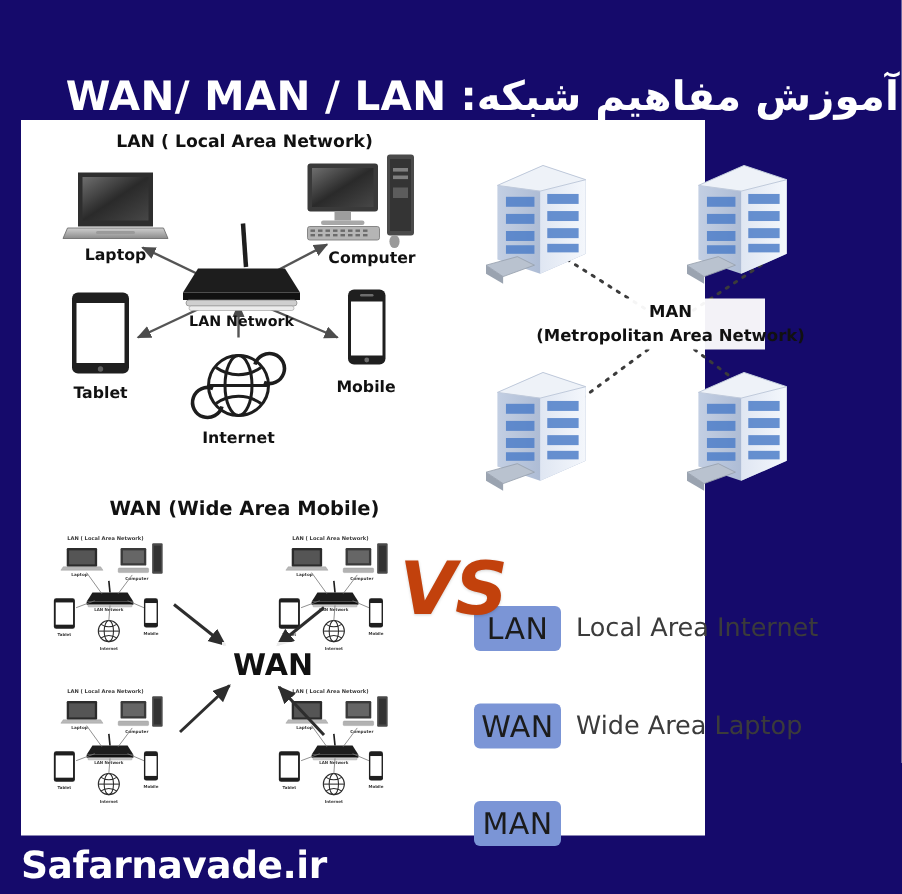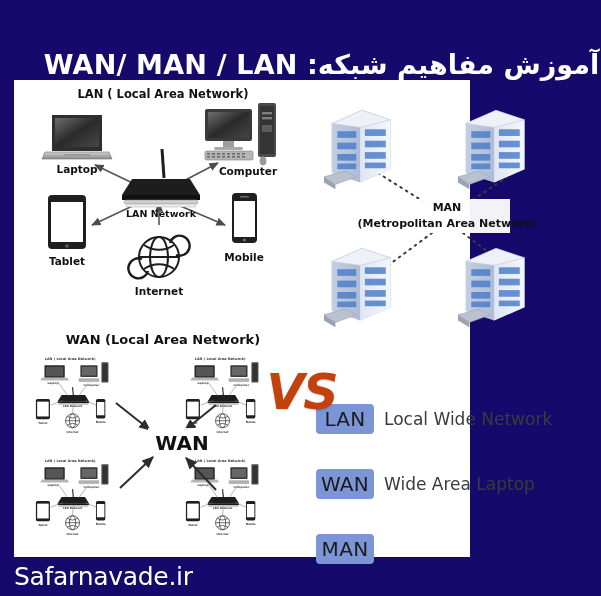--- a/index.html
+++ b/index.html
@@ -20,21 +20,21 @@
     letter-spacing:.2px;white-space:nowrap;direction:rtl;
     font-family:"DejaVu Sans","Liberation Sans",sans-serif;
   }
 
   
   .footer{
     position:absolute;left:0;top:557px;width:601px;height:39px;
     display:flex;align-items:center;
   }
   .footer-text{
-    color:#ffffff;font-size:25px;font-weight:normal;padding-left:14px;
+    color:#ffffff;font-size:25px;font-weight:bold;padding-left:14px;
     letter-spacing:-.3px;
   }
 
   
   .card{
     position:absolute;left:14px;top:80px;width:456px;height:477px;
     background:#ffffff;
   }
 
   
@@ -291,21 +291,21 @@
           <path d="M0,84 L0,90 L12,97 L12,92 z" fill="#9aa3b0"></path>
         </g>
 
         <rect x="78" y="114" width="126" height="34" fill="#ffffff" opacity=".95"></rect>
         <text x="141" y="126" font-size="11" font-weight="bold" fill="#111" text-anchor="middle">MAN</text>
         <text x="141" y="142" font-size="11" font-weight="bold" fill="#111" text-anchor="middle">(Metropolitan Area Network)</text>
       </svg>
     </div>
 
     <div class="panel" id="wan-panel">
-      <div class="panel-title" style="top:2px;font-size:13px;">WAN (Local Area Network)</div>
+      <div class="panel-title" style="top:2px;font-size:13px;">WAN (Wide Area Mobile)</div>
 
       <svg class="diagram" viewBox="0 0 286 222">
         <defs>
           <marker id="arr2" markerWidth="7" markerHeight="7" refX="5.4" refY="2.6" orient="auto">
             <path d="M0,0 L6,2.6 L0,5.2 z" fill="#2d2d2d"></path>
           </marker>
           <g id="mini-lan">
             <text x="49" y="5" font-size="4.4" font-weight="bold" fill="#3a3a3a" text-anchor="middle">LAN ( Local Area Network)</text>
 
             <rect x="16" y="12" width="26" height="16" rx="1" fill="#2b2b2b"></rect>
@@ -375,21 +375,21 @@
 
         <rect x="128" y="98" width="68" height="28" fill="#ffffff" opacity=".9"></rect>
         <text x="162" y="120" font-size="20" font-weight="bold" fill="#111" text-anchor="middle">WAN</text>
       </svg>
     </div>
 
     <div class="panel" id="legend-panel">
 
       <div class="legend-row" style="top:8px;">
         <div class="legend-badge" style="background:#7b95d6;">LAN</div>
-        <div class="legend-label">Local Wide Network</div>
+        <div class="legend-label">Local Area Internet</div>
       </div>
 
       <div class="legend-row" style="top:73px;">
         <div class="legend-badge" style="background:#7b95d6;">WAN</div>
         <div class="legend-label">Wide Area Laptop</div>
       </div>
 
       <div class="legend-row" style="top:138px;">
         <div class="legend-badge" style="background:#7b95d6;">MAN</div>
       </div>

